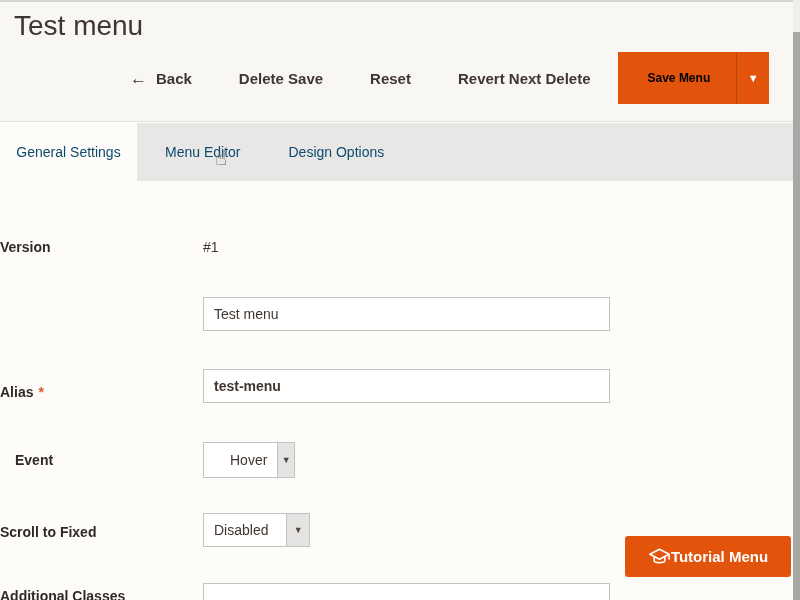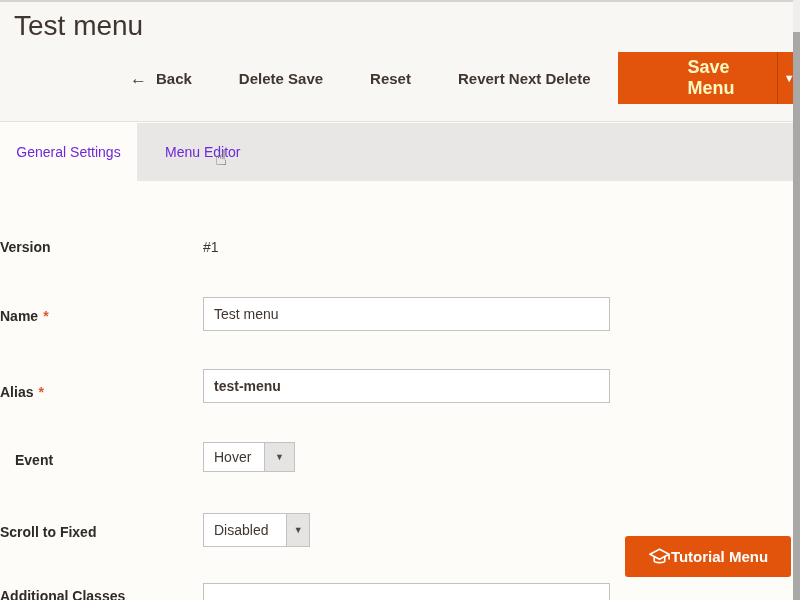--- a/index.html
+++ b/index.html
@@ -6,25 +6,25 @@
   html,body { width:800px; height:600px; overflow:hidden; }
   body { font-family:"Liberation Sans","DejaVu Sans",sans-serif; color:#41362f; background:#fdfcf9; position:relative; }
 
   .header { position:absolute; left:0; top:0; width:800px; height:122px; background:#f8f7f4; border-top:2px solid #d6d4d0; border-bottom:1px solid #e3e1dd; }
   .page-title { position:absolute; left:14px; top:8px; font-size:28px; font-weight:400; color:#41362f; }
 
   .toolbar { position:absolute; left:130px; top:50px; height:52px; display:flex; align-items:center; gap:47px; }
   .tbtn { font-size:15px; font-weight:600; color:#41362f; background:none; border:none; cursor:pointer; font-family:inherit; white-space:nowrap; display:flex; align-items:center; gap:9px; }
   .back-arrow { font-size:17px; font-weight:400; line-height:1; }
   .save-btn { margin-left:-20px; height:52px; background:#e2540c; color:#fff; display:flex; align-items:stretch; border:none; cursor:pointer; font-family:inherit; padding:0; }
-  .save-main { display:flex; align-items:center; padding:0 26px 0 30px; font-size:18px; font-weight:700; color:#fef9c3;margin-left:40px; }
+  .save-main { display:flex; align-items:center; padding:0 26px 0 30px; font-size:12px; font-weight:700; color:#000000; }
   .save-caret { width:33px; display:flex; align-items:center; justify-content:center; border-left:1px solid rgba(0,0,0,0.18); color:#fff; font-size:11px; cursor:pointer; }
 
   .tabstrip { position:absolute; left:0; top:123px; width:793px; height:58px; background:#e8e7e5; display:flex; align-items:stretch; }
-  .tab { display:flex; align-items:center; font-size:14px; color:#6d28d9; cursor:pointer; }
+  .tab { display:flex; align-items:center; font-size:14px; color:#0c4a6e; cursor:pointer; }
   .tab.active { width:137px; background:#fdfcf9; justify-content:center; font-weight:400; }
   .tab.t2 { padding:0 28px; }
   .tab.t3 { padding:0 20px; }
 
   .cursor-glyph { position:absolute; left:215px; top:146px; font-size:20px; color:#3a3a3a; pointer-events:none; text-shadow:0 0 2px #fff; }
 
   .content { position:absolute; left:0; top:181px; width:793px; height:419px; background:#fdfcf9; }
 
   .flabel { position:absolute; left:0; width:196px; text-align:left; font-size:14px; font-weight:600; color:#2e2a26; }
   .flabel .req { color:#e0562e; margin-left:5px; font-weight:600; }
@@ -58,40 +58,38 @@
     <div class="save-btn">
       <span class="save-main">Save Menu</span>
       <span class="save-caret">▼</span>
     </div>
   </div>
 </div>
 
 <div class="tabstrip">
   <div class="tab active">General Settings</div>
   <div class="tab t2">Menu Editor</div>
+  <div class="tab t3">Design Options</div>
 </div>
 <div class="cursor-glyph">☝</div>
 
 <div class="content">
 
   <div class="flabel noreq" style="top:58px;">Version</div>
   <div class="fvalue" style="top:58px;">#1</div>
 
-  <div class="flabel" style="top:127px;">
-    <span>Name</span><span class="req">*</span>
-  </div>
   <input class="tinput" style="top: 116px;" value="Test menu">
 
   <div class="flabel" style="top:203px;">
     <span>Alias</span><span class="req">*</span>
   </div>
   <input class="tinput" style="top: 188px; font-weight: bold;" value="test-menu">
 
   <div class="flabel noreq" style="top:271px;margin-left:15px;">Event</div>
-  <div class="selectbox" style="top:261px; width:92px; height:30px;">
+  <div class="selectbox" style="top:261px; width:92px; height:36px;padding-left:16px;">
     <span class="sel-text">Hover</span>
     <span class="sel-arrow">▼</span>
   </div>
 
   <div class="flabel noreq" style="top:343px;">Scroll to Fixed</div>
   <div class="selectbox" style="top:332px; width:107px; height:34px;gap:8px;">
     <span class="sel-text">Disabled</span>
     <span class="sel-arrow">▼</span>
   </div>
 

